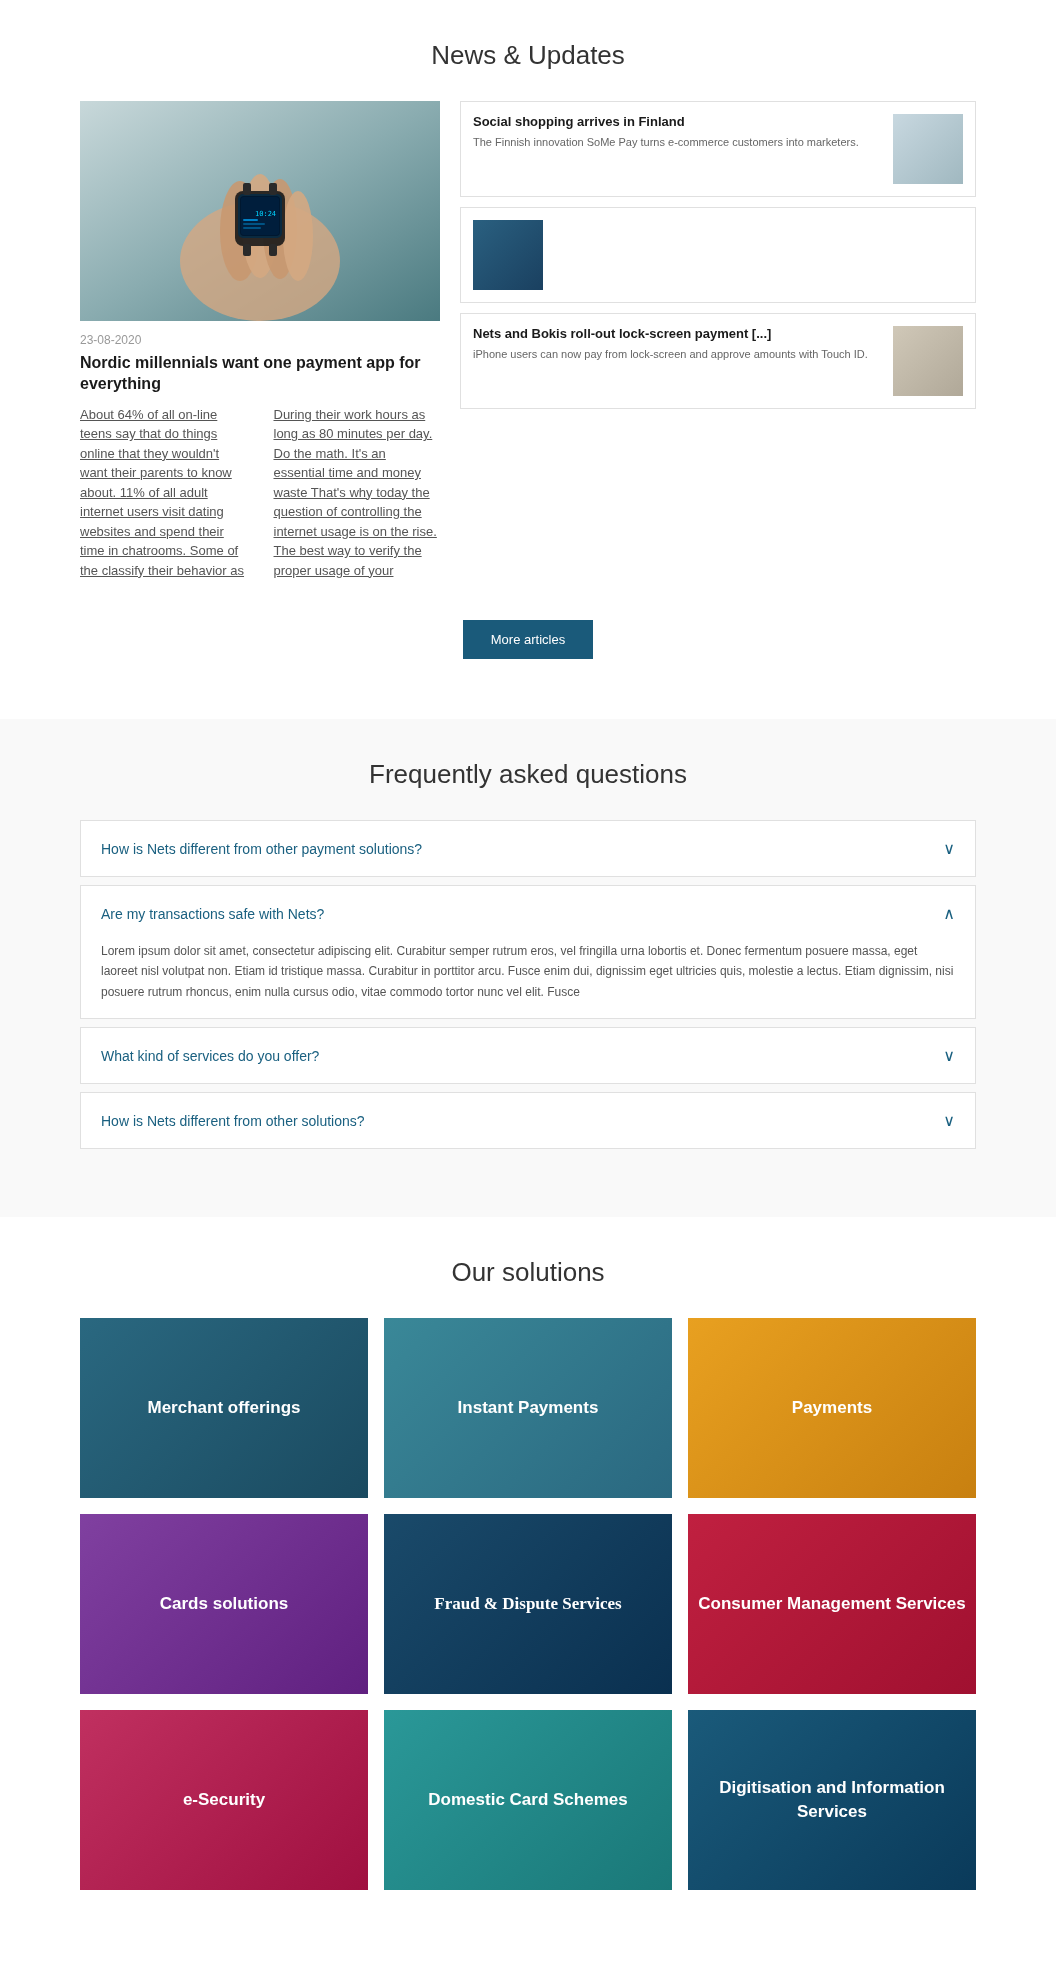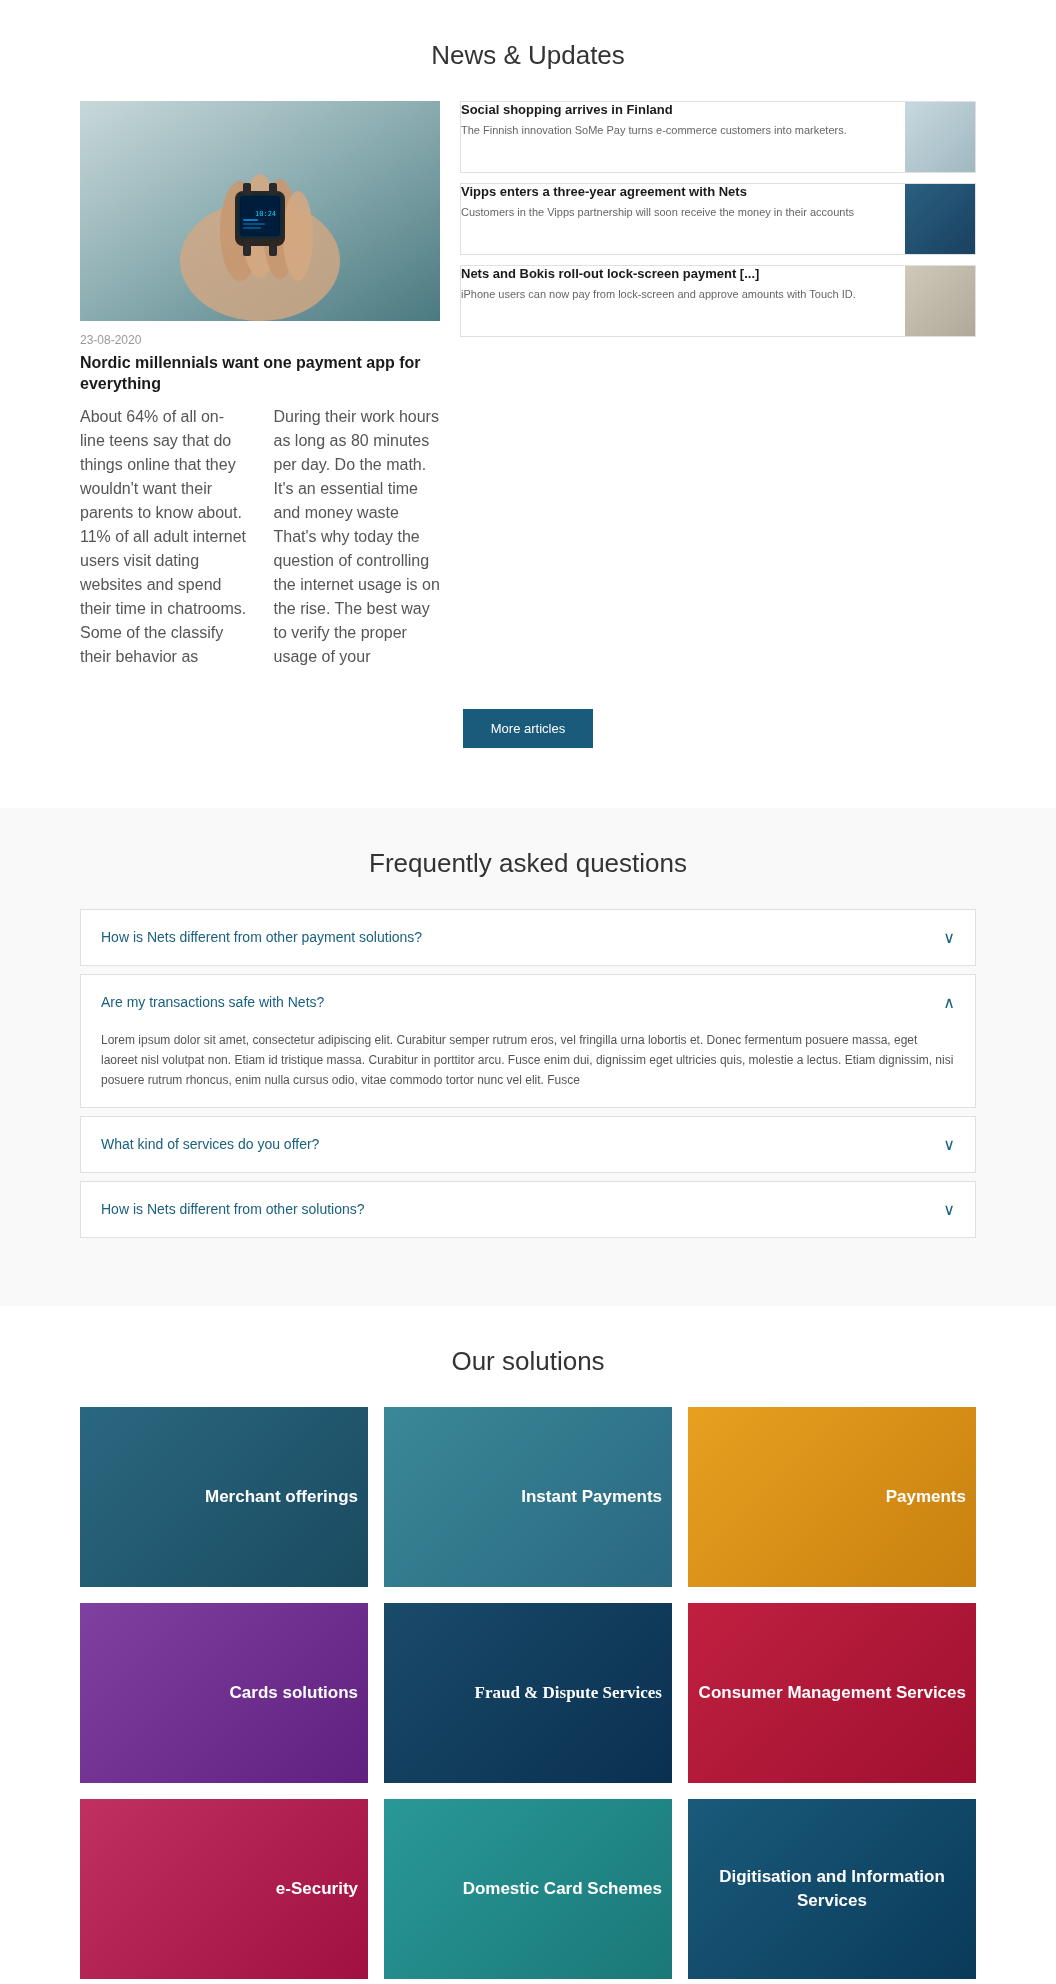--- a/index.html
+++ b/index.html
@@ -10,24 +10,24 @@
     .section-title { text-align: center; font-size: 26px; font-weight: 400; color: #333; margin-bottom: 30px; }
     .news-grid { display: flex; gap: 20px; }
     .news-main { flex: 0 0 360px; }
     .news-main-img-placeholder {
       width: 100%; height: 220px;
       background: linear-gradient(135deg, #b0c8cc 0%, #7a9ea3 40%, #5a8a90 60%, #3a6a70 100%);
       display: flex; align-items: center; justify-content: center; border-radius: 29px;
     }
     .news-date { font-size: 12px; color: #999; margin-top: 12px; margin-bottom: 6px; }
     .news-headline { font-size: 16px; font-weight: 700; color: #1a1a1a; margin-bottom: 10px; line-height: 1.3; }
-    .news-body { font-size: 16px; color: #555; line-height: 1.5; display: flex; gap: 27px; }
+    .news-body { font-size: 13px; color: #555; line-height: 1.5; display: flex; gap: 27px; text-decoration: underline; }
     .news-body p { flex: 1; }
     .news-sidebar { flex: 1; display: flex; flex-direction: column; gap: 10px; }
-    .news-card { display: flex; align-items: flex-start; border: 1px solid #e0e0e0; }
+    .news-card { display: flex; align-items: flex-start; border: 1px solid #e0e0e0; padding: 12px; }
     .news-card-text { flex: 1; }
     .news-card-title { font-size: 13px; font-weight: 700; color: #1a1a1a; margin-bottom: 4px; line-height: 1.3; }
     .news-card-desc { font-size: 11px; color: #666; line-height: 1.4; }
     .news-card-img { width: 70px; height: 70px; flex-shrink: 0; }
     .news-card-img-1 { background: linear-gradient(135deg, #c8d8e0 0%, #a0b8c0 100%); }
     .news-card-img-2 { background: linear-gradient(135deg, #2a6080 0%, #1a4060 100%); }
     .news-card-img-3 { background: linear-gradient(135deg, #d0c8b8 0%, #b0a898 100%); }
     .more-articles-btn-wrap { text-align: center; margin-top: 40px; }
     .more-articles-btn {
       background: #1a5a7a; color: #fff; border: none; padding: 12px 28px;
@@ -43,21 +43,21 @@
     }
     .faq-question.open { color: #1a6080; }
     .faq-chevron { font-size: 16px; color: #1a6080; }
     .faq-answer { padding: 0 20px 16px; font-size: 12px; color: #555; line-height: 1.7; display: none; }
     .faq-answer.open { display: block; }
 
     
     .solutions-section { padding: 40px 80px 60px; }
     .solutions-grid { display: grid; grid-template-columns: repeat(3, 1fr); gap: 16px; margin-top: 20px; }
     .solution-tile {
-      height: 180px; display: flex; align-items: center; justify-content: flex-end;
+      height: 180px; display: flex; align-items: center; justify-content: center;
       color: #fff; font-size: 17px; font-weight: 600; text-align: center;
       cursor: pointer; position: relative; overflow: hidden; line-height: 1.4;
     }
     .tile-merchant { background: linear-gradient(135deg, #2a6880 0%, #1a4a60 100%); }
     .tile-instant { background: linear-gradient(135deg, #3a8898 0%, #2a6880 100%); }
     .tile-payments { background: linear-gradient(135deg, #e8a020 0%, #c88010 100%); }
     .tile-cards { background: linear-gradient(135deg, #8040a0 0%, #602080 100%); }
     .tile-fraud { background: linear-gradient(135deg, #1a4a6a 0%, #0a3050 100%); font-family: Liberation Serif, serif; }
     .tile-consumer { background: linear-gradient(135deg, #c02040 0%, #a01030 100%); }
     .tile-esecurity { background: linear-gradient(135deg, #c03060 0%, #a01040 100%); }
@@ -115,24 +115,20 @@
     <div class="news-sidebar">
 
     <div class="news-card">
     <div class="news-card-text">
       <div class="news-card-title">Social shopping arrives in Finland</div>
       <div class="news-card-desc">The Finnish innovation SoMe Pay turns e-commerce customers into marketers.</div>
     </div>
     <div class="news-card-img news-card-img-1"></div>
   </div>
         <div class="news-card">
-    <div class="news-card-text">
-      <div class="news-card-title">Vipps enters a three-year agreement with Nets</div>
-      <div class="news-card-desc">Customers in the Vipps partnership will soon receive the money in their accounts</div>
-    </div>
     <div class="news-card-img news-card-img-2"></div>
   </div>
         <div class="news-card">
     <div class="news-card-text">
       <div class="news-card-title">Nets and Bokis roll-out lock-screen payment [...]</div>
       <div class="news-card-desc">iPhone users can now pay from lock-screen and approve amounts with Touch ID.</div>
     </div>
     <div class="news-card-img news-card-img-3"></div>
   </div>
       </div>

